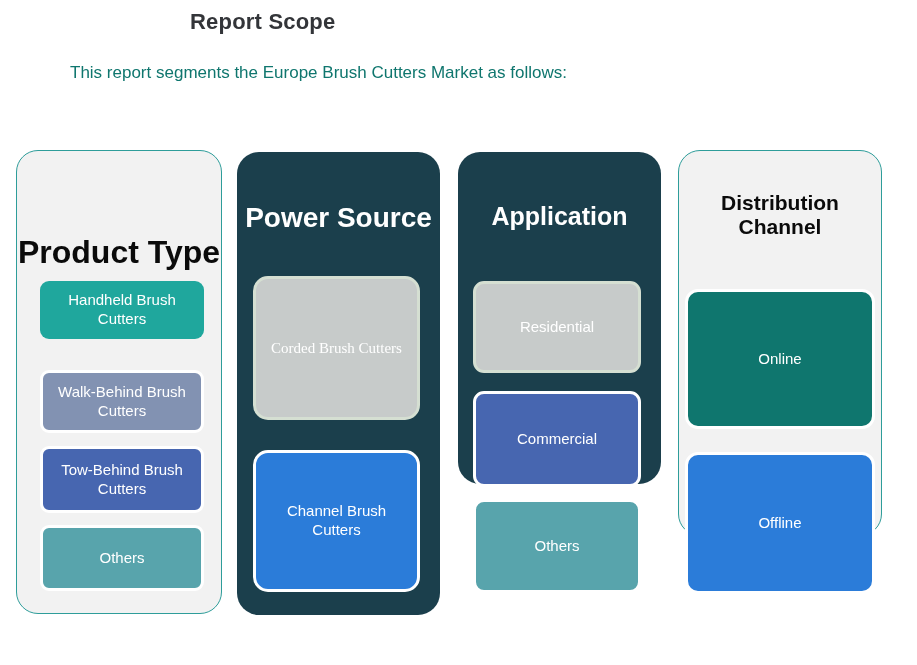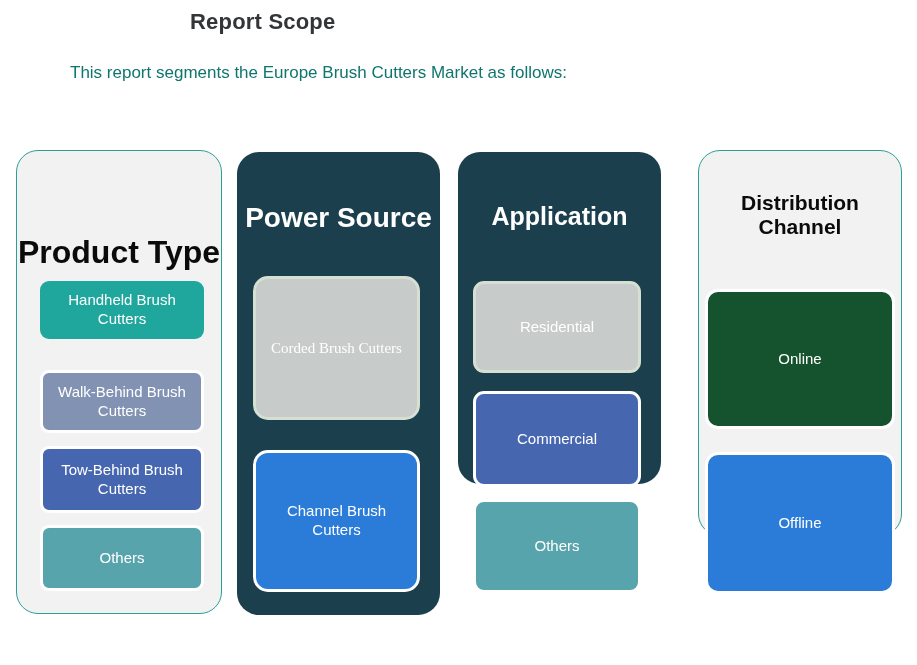--- a/index.html
+++ b/index.html
@@ -47,21 +47,21 @@
     text-align: center;
     font-weight: bold;
     line-height: 1.15;
   }
   .col-title.dark-text { color: #0b0b0b; }
   .col-title.light-text { color: #ffffff; }
 
   .col-product-type   { left: 16px;  top: 150px; width: 206px; height: 464px; }
   .col-power-source   { left: 237px; top: 152px; width: 203px; height: 463px; }
   .col-application    { left: 458px; top: 152px; width: 203px; height: 332px; }
-  .col-distribution   { left: 678px; top: 150px; width: 204px; height: 386px; margin-left: 20px; }
+  .col-distribution   { left: 678px; top: 150px; width: 204px; height: 386px; }
 
   .col-product-type .col-title { top: 64px; font-size: 32px; margin-top: 19px; }
   .col-power-source .col-title { top: 50px; font-size: 28px; }
   .col-application  .col-title { top: 50px; font-size: 25px; }
   .col-distribution .col-title { top: 40px; font-size: 21px; }
 
   .boxes { position: absolute; }
   .col-product-type .boxes { top: 130px; left: 23px;  right: 17px; }
   .col-power-source .boxes { top: 124px; left: 16px;  right: 20px; }
   .col-application  .boxes { top: 129px; left: 15px;  right: 20px; }
@@ -154,21 +154,21 @@
       </div>
       <div class="box box3 white-border" style="background-color: rgb(88, 164, 172);">
         <span>Others</span>
       </div>
     </div>
   </div>
 
   <div class="col col-light col-distribution">
     <div class="col-title dark-text">Distribution Channel</div>
     <div class="boxes">
-      <div class="box box1 white-border" style="background-color: #14532d; text-align: center;">
+      <div class="box box1 white-border" style="background-color: #0f766e; text-align: center;">
         <span>Online</span>
       </div>
       <div class="box box2 white-border" style="background-color: rgb(43, 124, 217);">
         <span>Offline</span>
       </div>
     </div>
   </div>
 
 </div>
 

